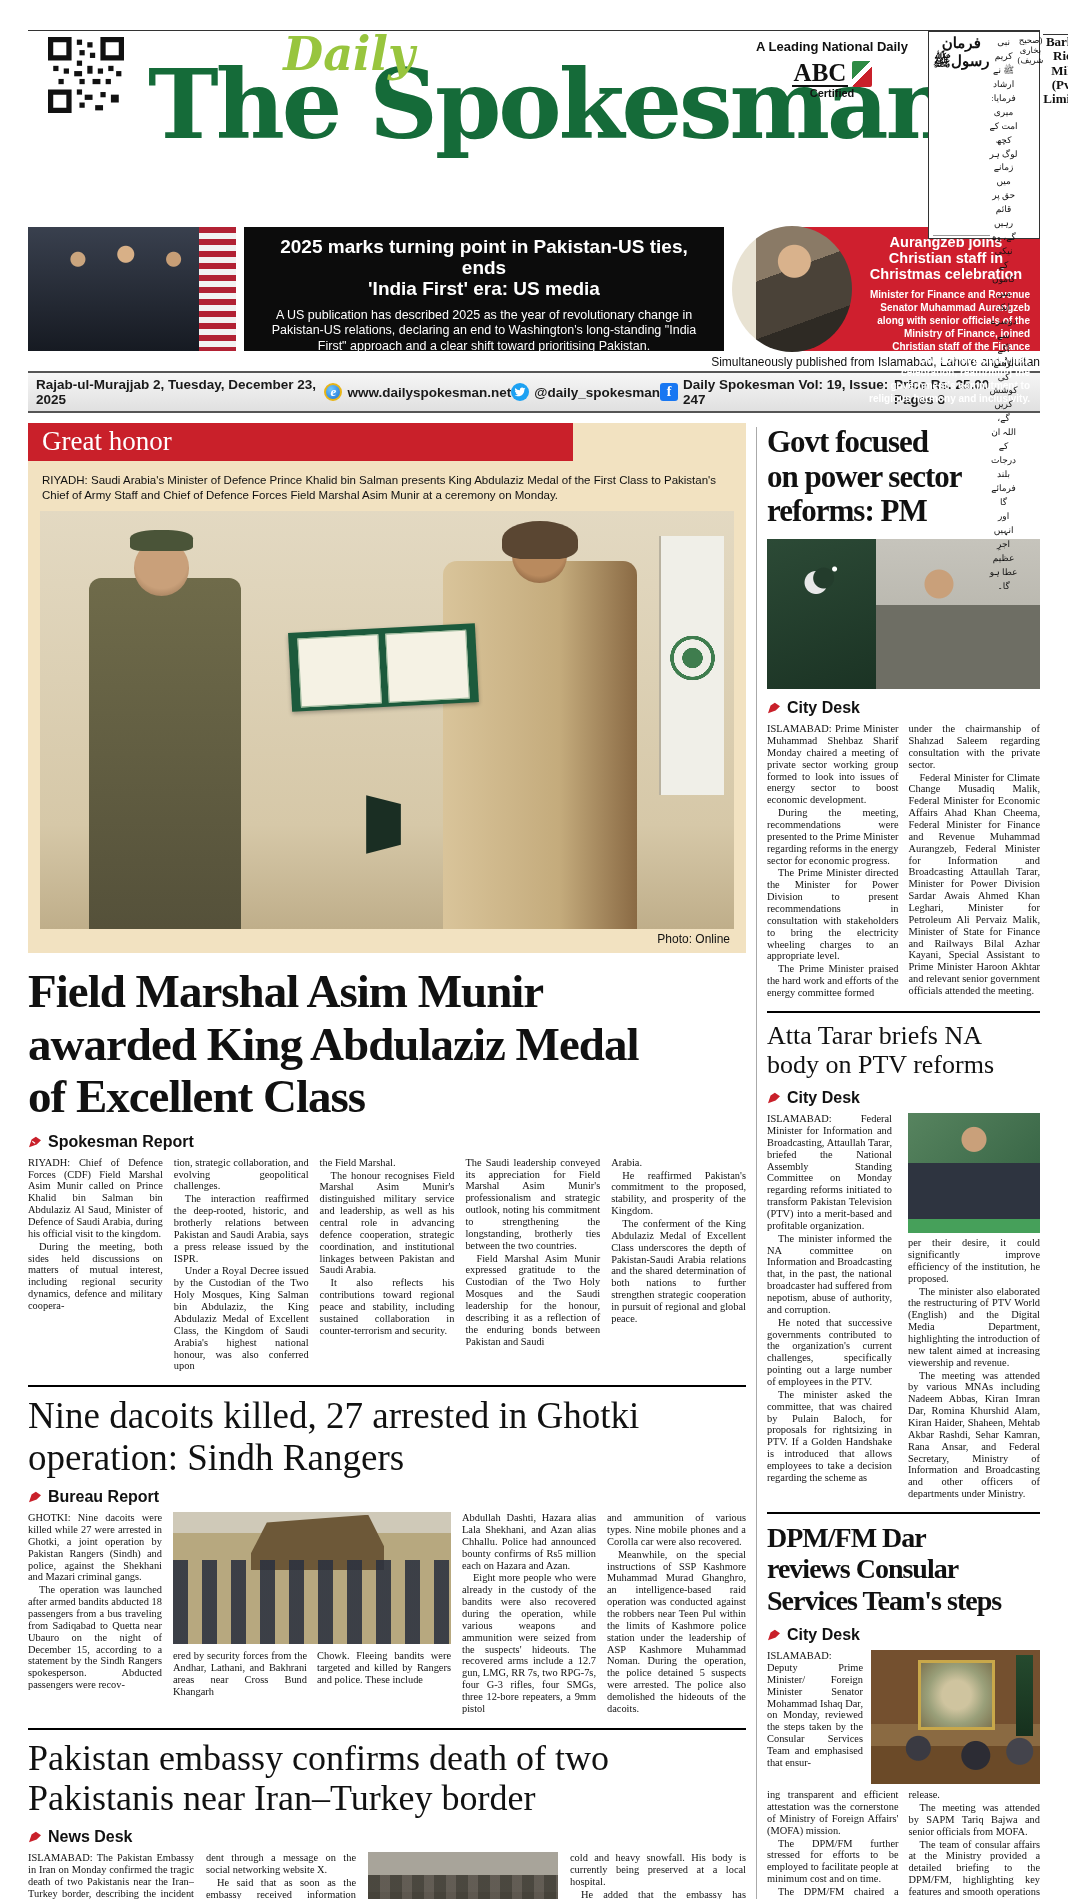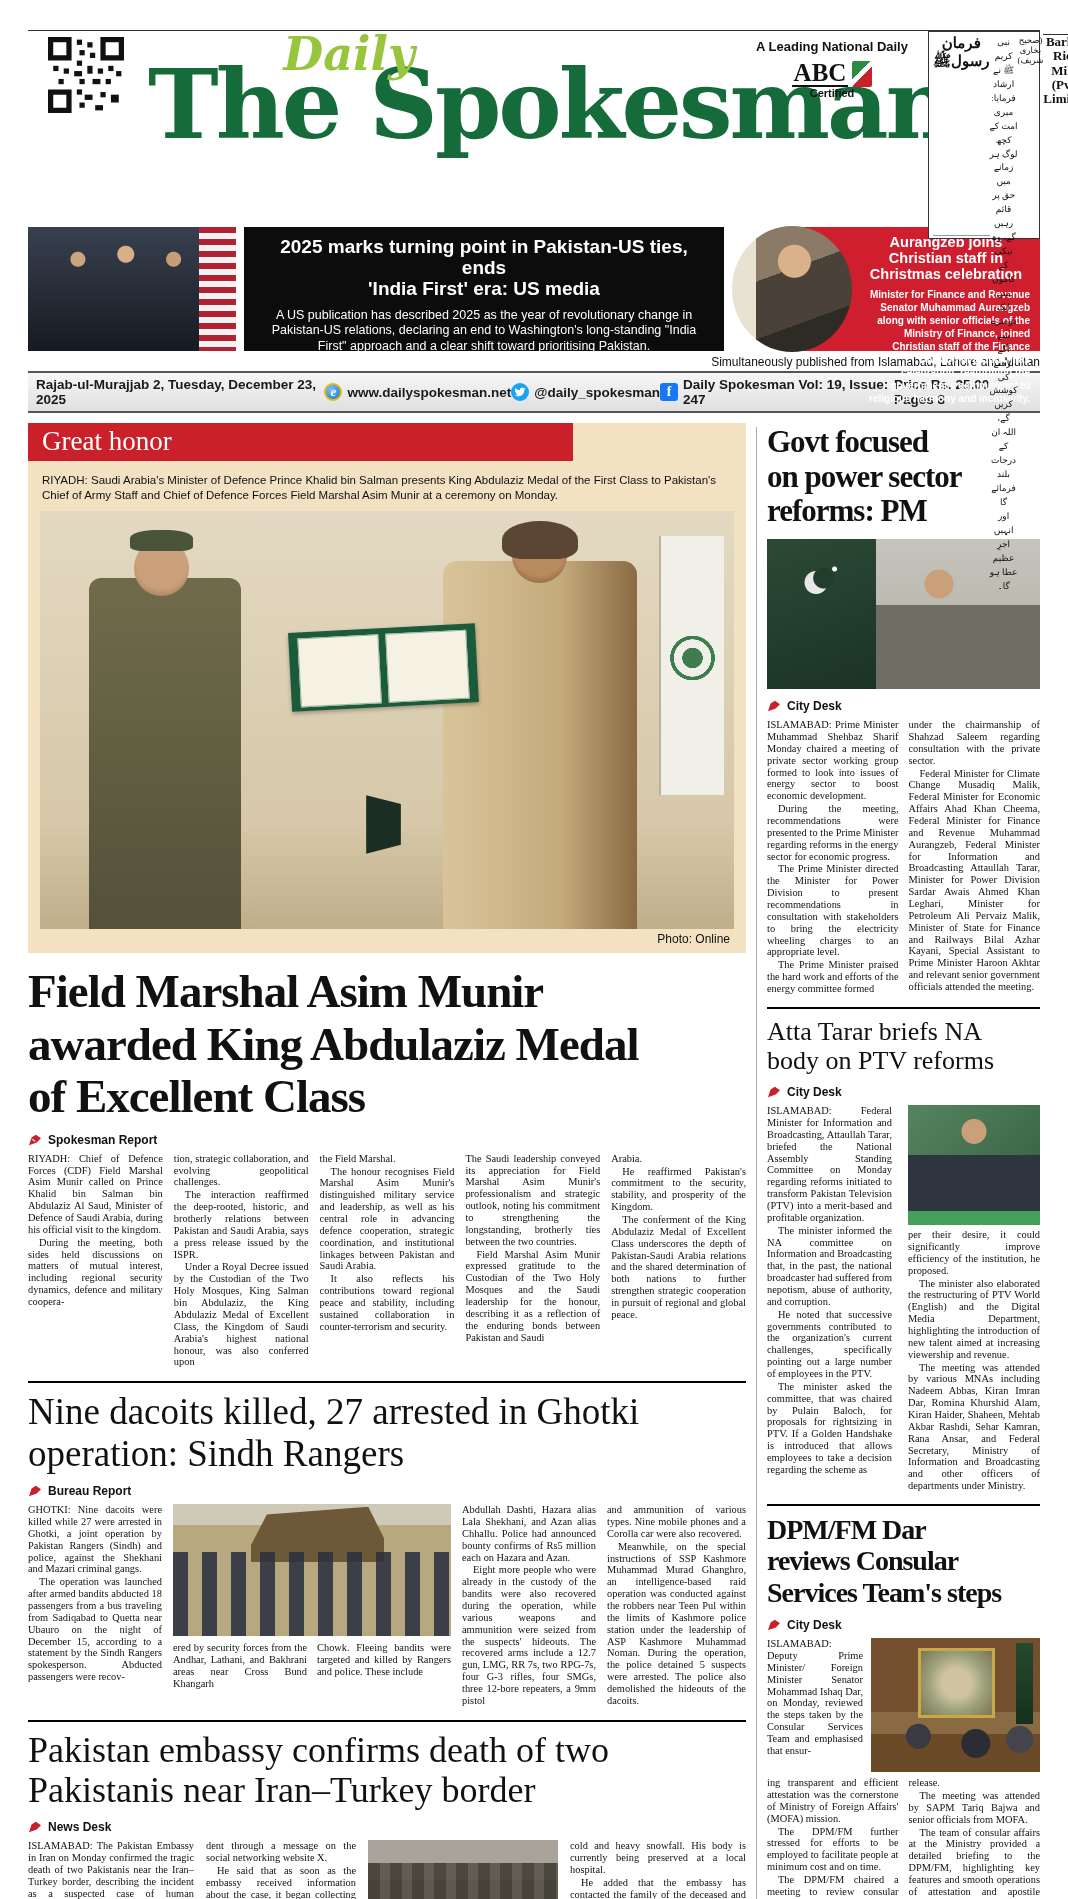--- a/index.html
+++ b/index.html
@@ -104,21 +104,21 @@
      background:radial-gradient(circle,#3f7d4e 0 30%,transparent 31%),radial-gradient(circle,transparent 55%,#3f7d4e 56% 66%,transparent 67%)}
   .lp-miniflag{position:absolute;left:47%;bottom:18%;width:5%;height:14%;background:#1a2e23;
      clip-path:polygon(0 0,100% 15%,100% 85%,0 100%)}
   .photo-credit{text-align:right;font-family:"Liberation Sans",sans-serif;font-size:12px;padding:3px 4px}
 
   
   .hl{font-weight:bold;line-height:1.12;letter-spacing:-1px;white-space:pre-line;margin:0}
   .hl-light{font-weight:normal;letter-spacing:0}
   .lead-hl{font-size:47px;margin:12px 0 0}
   .byline{display:flex;align-items:center;gap:6px;font-family:"Liberation Sans",sans-serif;
-     font-weight:bold;font-size:12px;margin:10px 0 6px}
+     font-weight:bold;font-size:16px;margin:10px 0 6px}
   .bicon{flex:none;display:inline-flex}
   .cols{display:flex;gap:11px}
   .col{flex:1;min-width:0;text-align:justify}
   .col p{margin:0;font-size:10.4px;line-height:1.14}
   .col p + p{text-indent:11px;margin-top:1px}
   .hr-heavy{border-top:2.5px solid #000;margin:13px 0 8px}
   .hr-med{border-top:2px solid #000;margin:12px 0 8px}
 
   
   .gh-hl{font-size:37px;margin:2px 0 0}
@@ -334,21 +334,21 @@
             <p>the Field Marshal.</p>
             <p>The honour recognises Field Marshal Asim Munir's distinguished military service and leadership, as well as his central role in advancing defence cooperation, strategic coordination, and institutional linkages between Pakistan and Saudi Arabia.</p>
             <p>It also reflects his contributions toward regional peace and stability, including sustained collaboration in counter-terrorism and security.</p>
           </div>
         <div class="col">
             <p>The Saudi leadership conveyed its appreciation for Field Marshal Asim Munir's professionalism and strategic outlook, noting his commitment to strengthening the longstanding, brotherly ties between the two countries.</p>
             <p>Field Marshal Asim Munir expressed gratitude to the Custodian of the Two Holy Mosques and the Saudi leadership for the honour, describing it as a reflection of the enduring bonds between Pakistan and Saudi</p>
           </div>
         <div class="col">
             <p>Arabia.</p>
-            <p>He reaffirmed Pakistan's commitment to the security, stability, and prosperity of the Kingdom.</p>
+            <p>He reaffirmed Pakistan's commitment to the proposed, stability, and prosperity of the Kingdom.</p>
             <p>The conferment of the King Abdulaziz Medal of Excellent Class underscores the depth of Pakistan-Saudi Arabia relations and the shared determination of both nations to further strengthen strategic cooperation in pursuit of regional and global peace.</p>
           </div>
       </div>
 
       <div class="hr-heavy"></div>
 
       <article>
         <h2 class="hl hl-light gh-hl">Nine dacoits killed, 27 arrested in Ghotki
 operation: Sindh Rangers</h2>
         <div class="byline">

